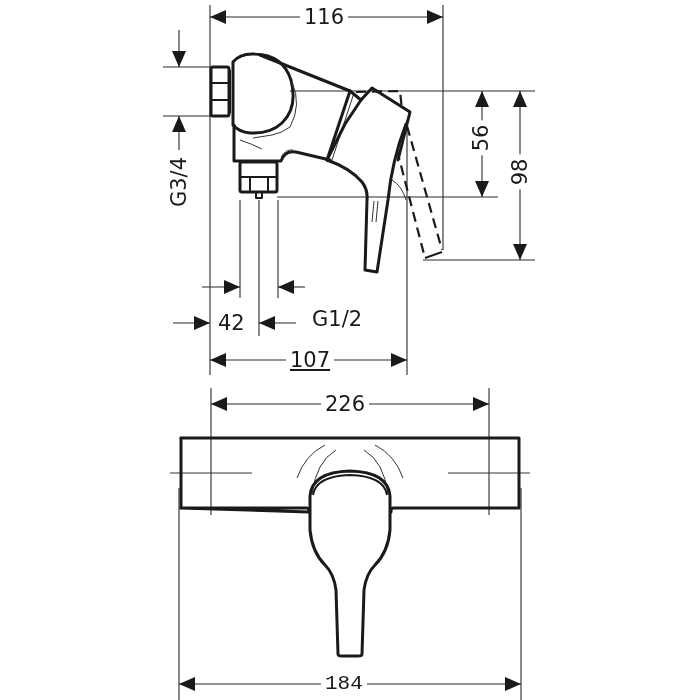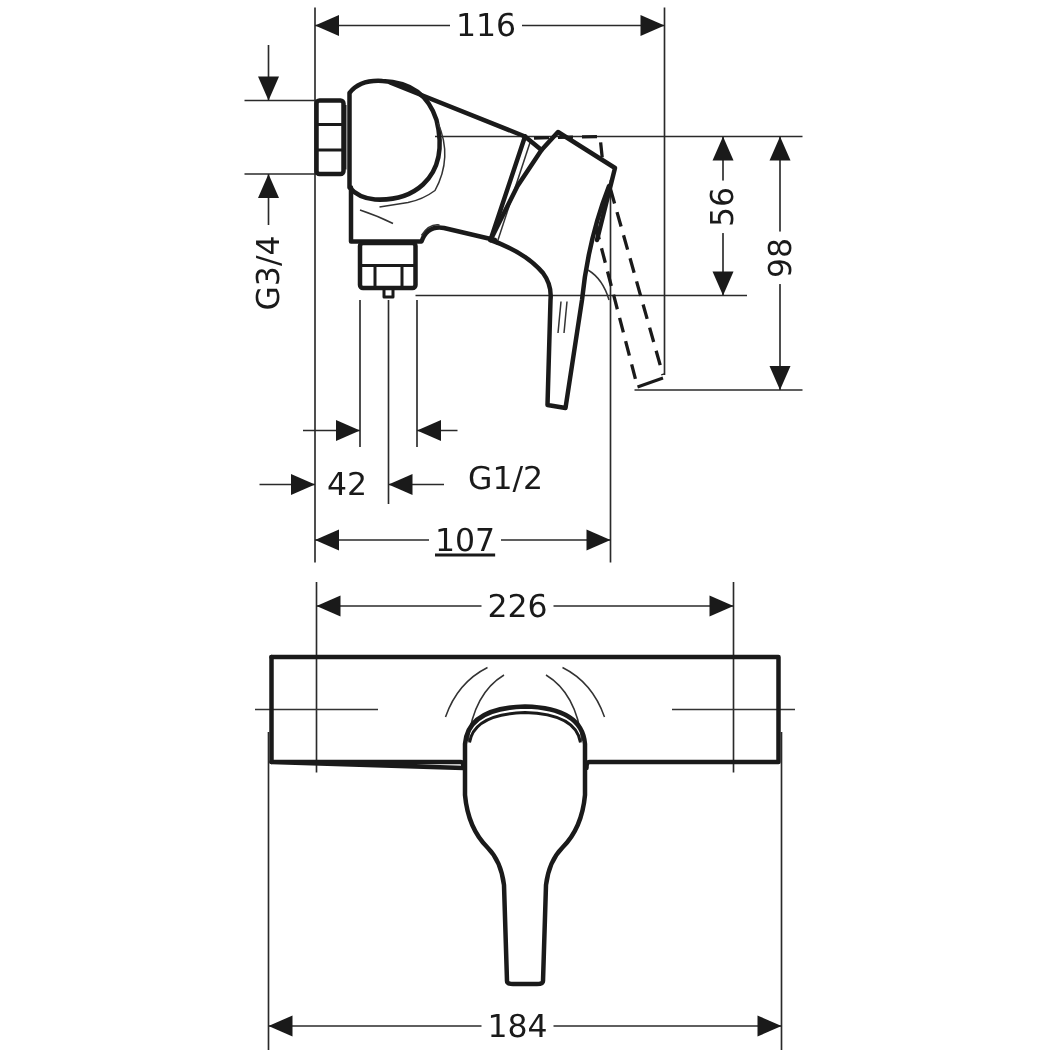--- a/index.html
+++ b/index.html
@@ -155,14 +155,14 @@
   <span class="dim-label rot" style="left:503px; top:160px;">98</span>
 
   <span class="dim-label" style="left:308px; top:275px;margin-top:32px;">G1/2</span>
 
   <span class="dim-label" style="left:214px; top:311px;">42</span>
 
   <span class="dim-label" style="left:286px; top:348px;text-decoration:underline;">107</span>
 
   <span class="dim-label" style="left:321px; top:392px;">226</span>
 
-  <span class="dim-label" style="left:321px; top:672px;">184</span>
+  <span class="dim-label" style="left:321px; top:672px;font-family:Liberation Mono, monospace;">184</span>
 </div>
 
 </body></html>

